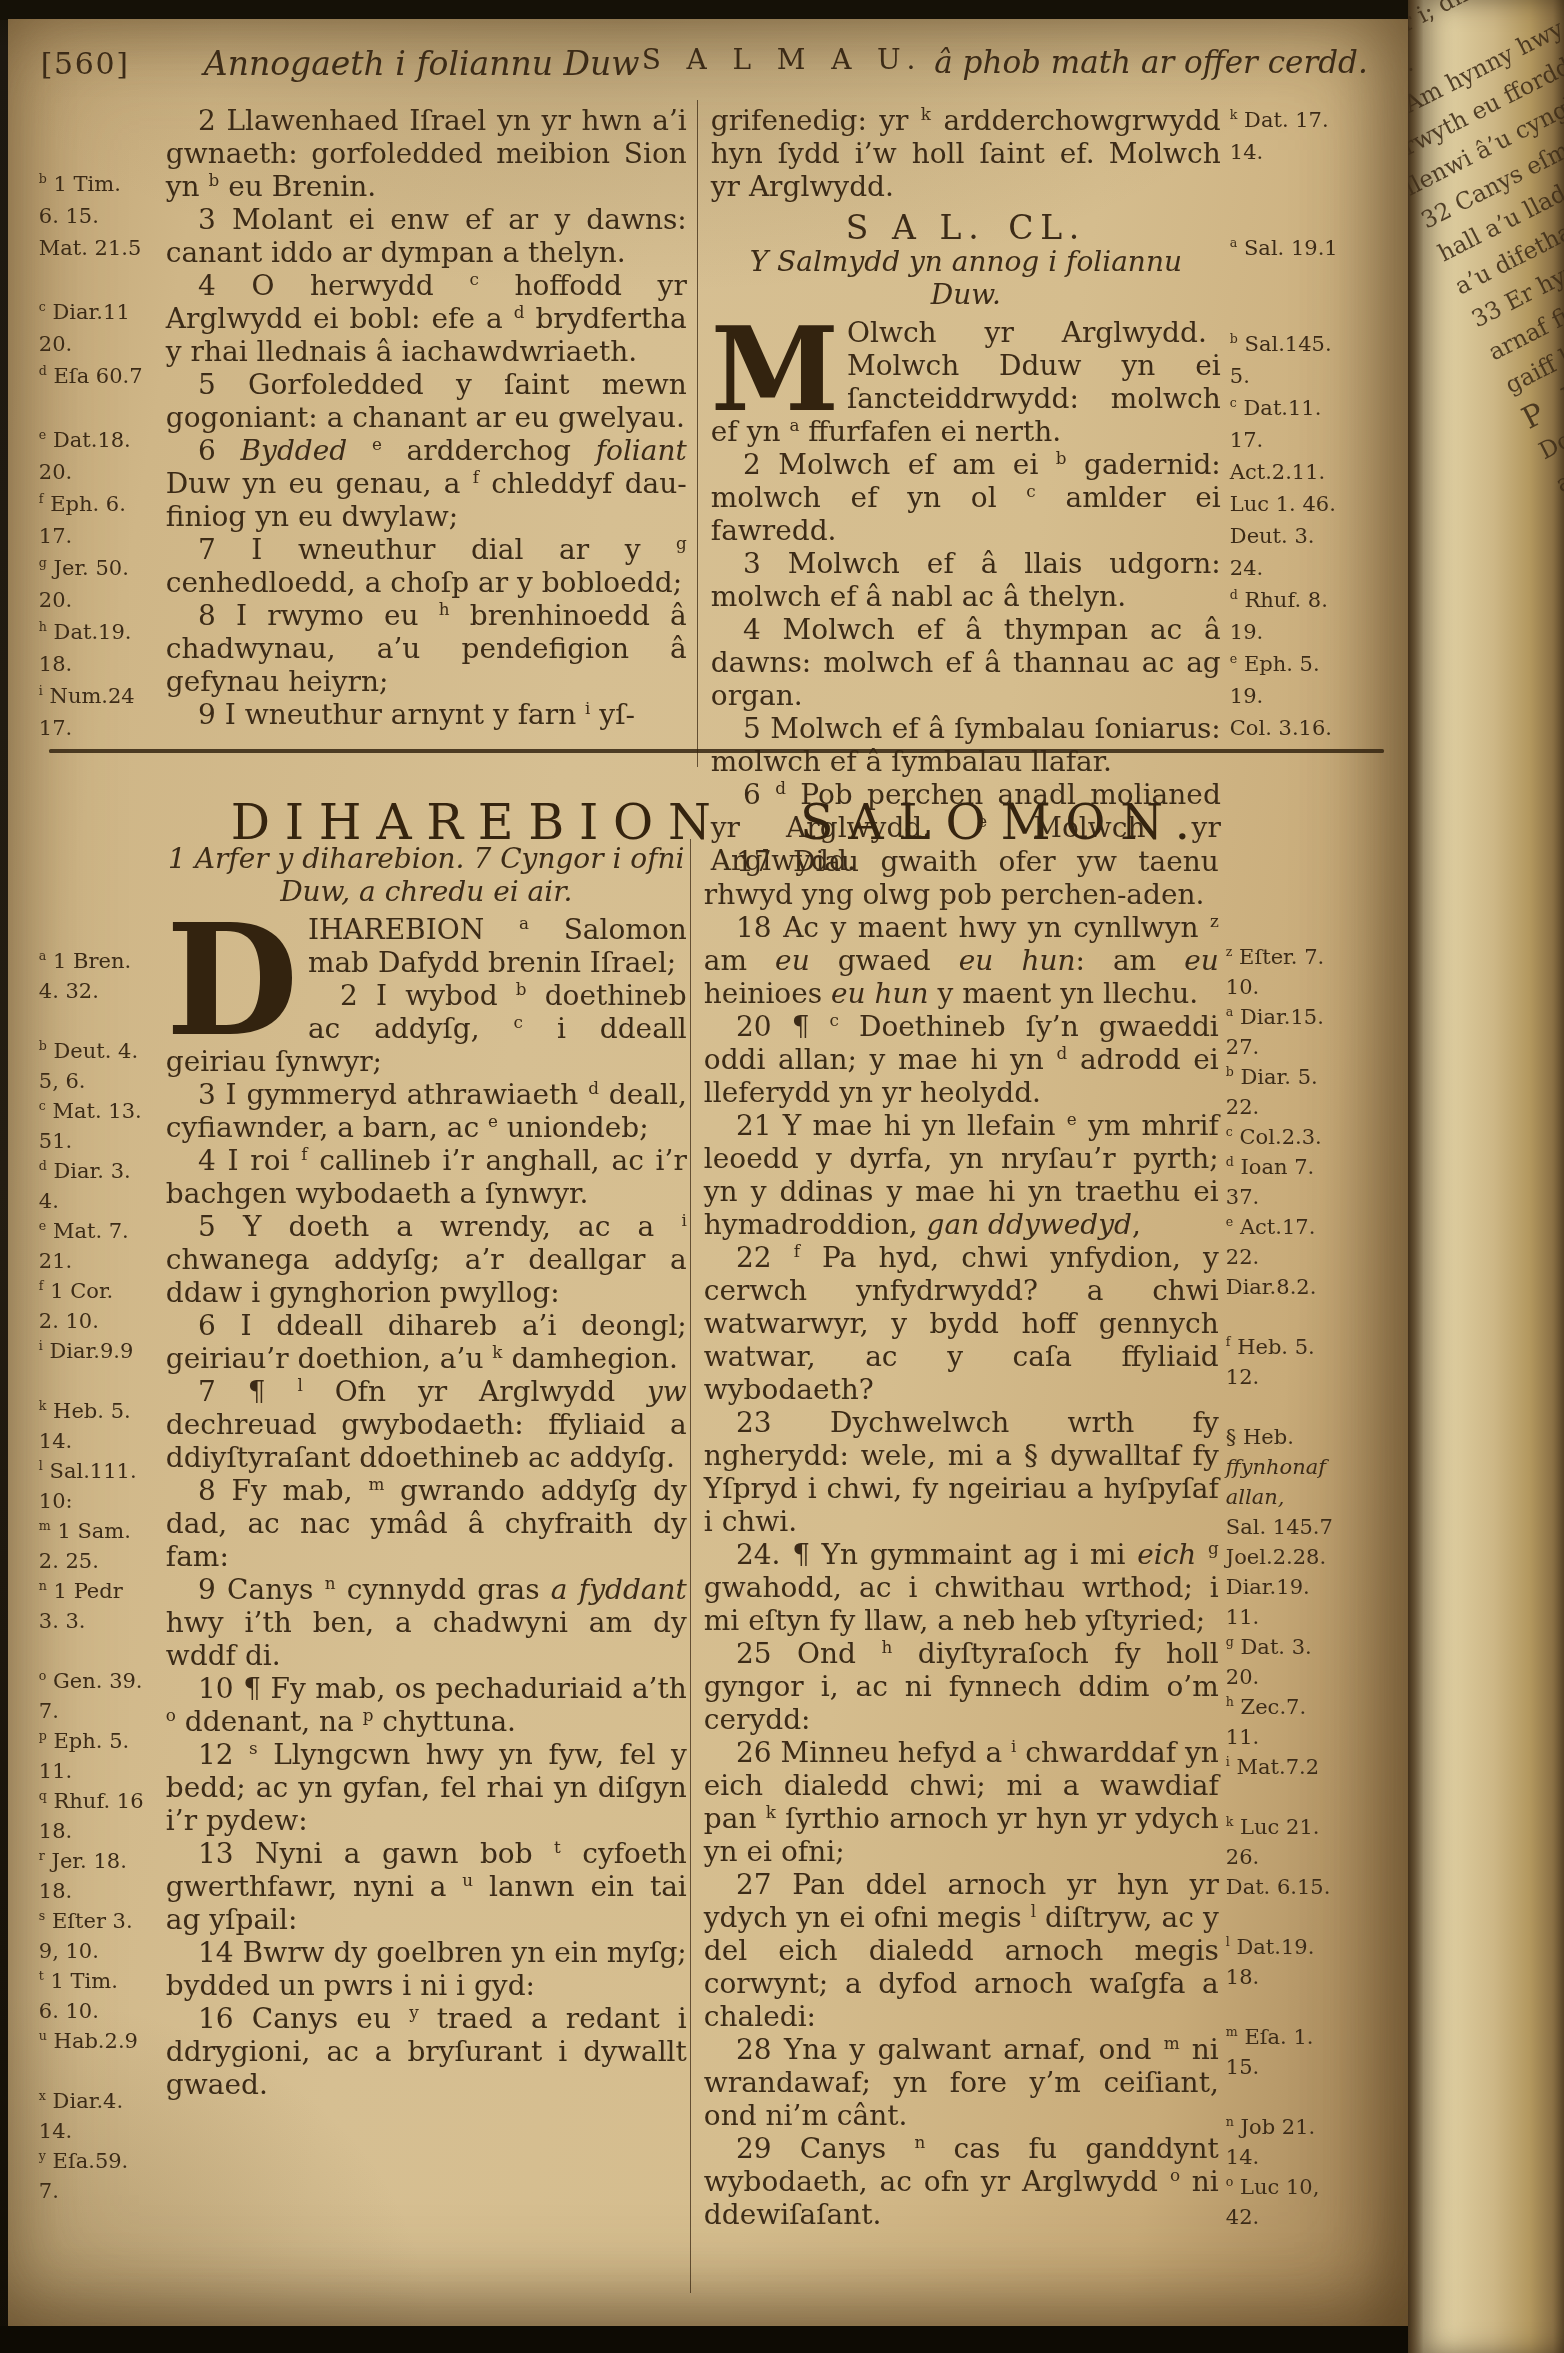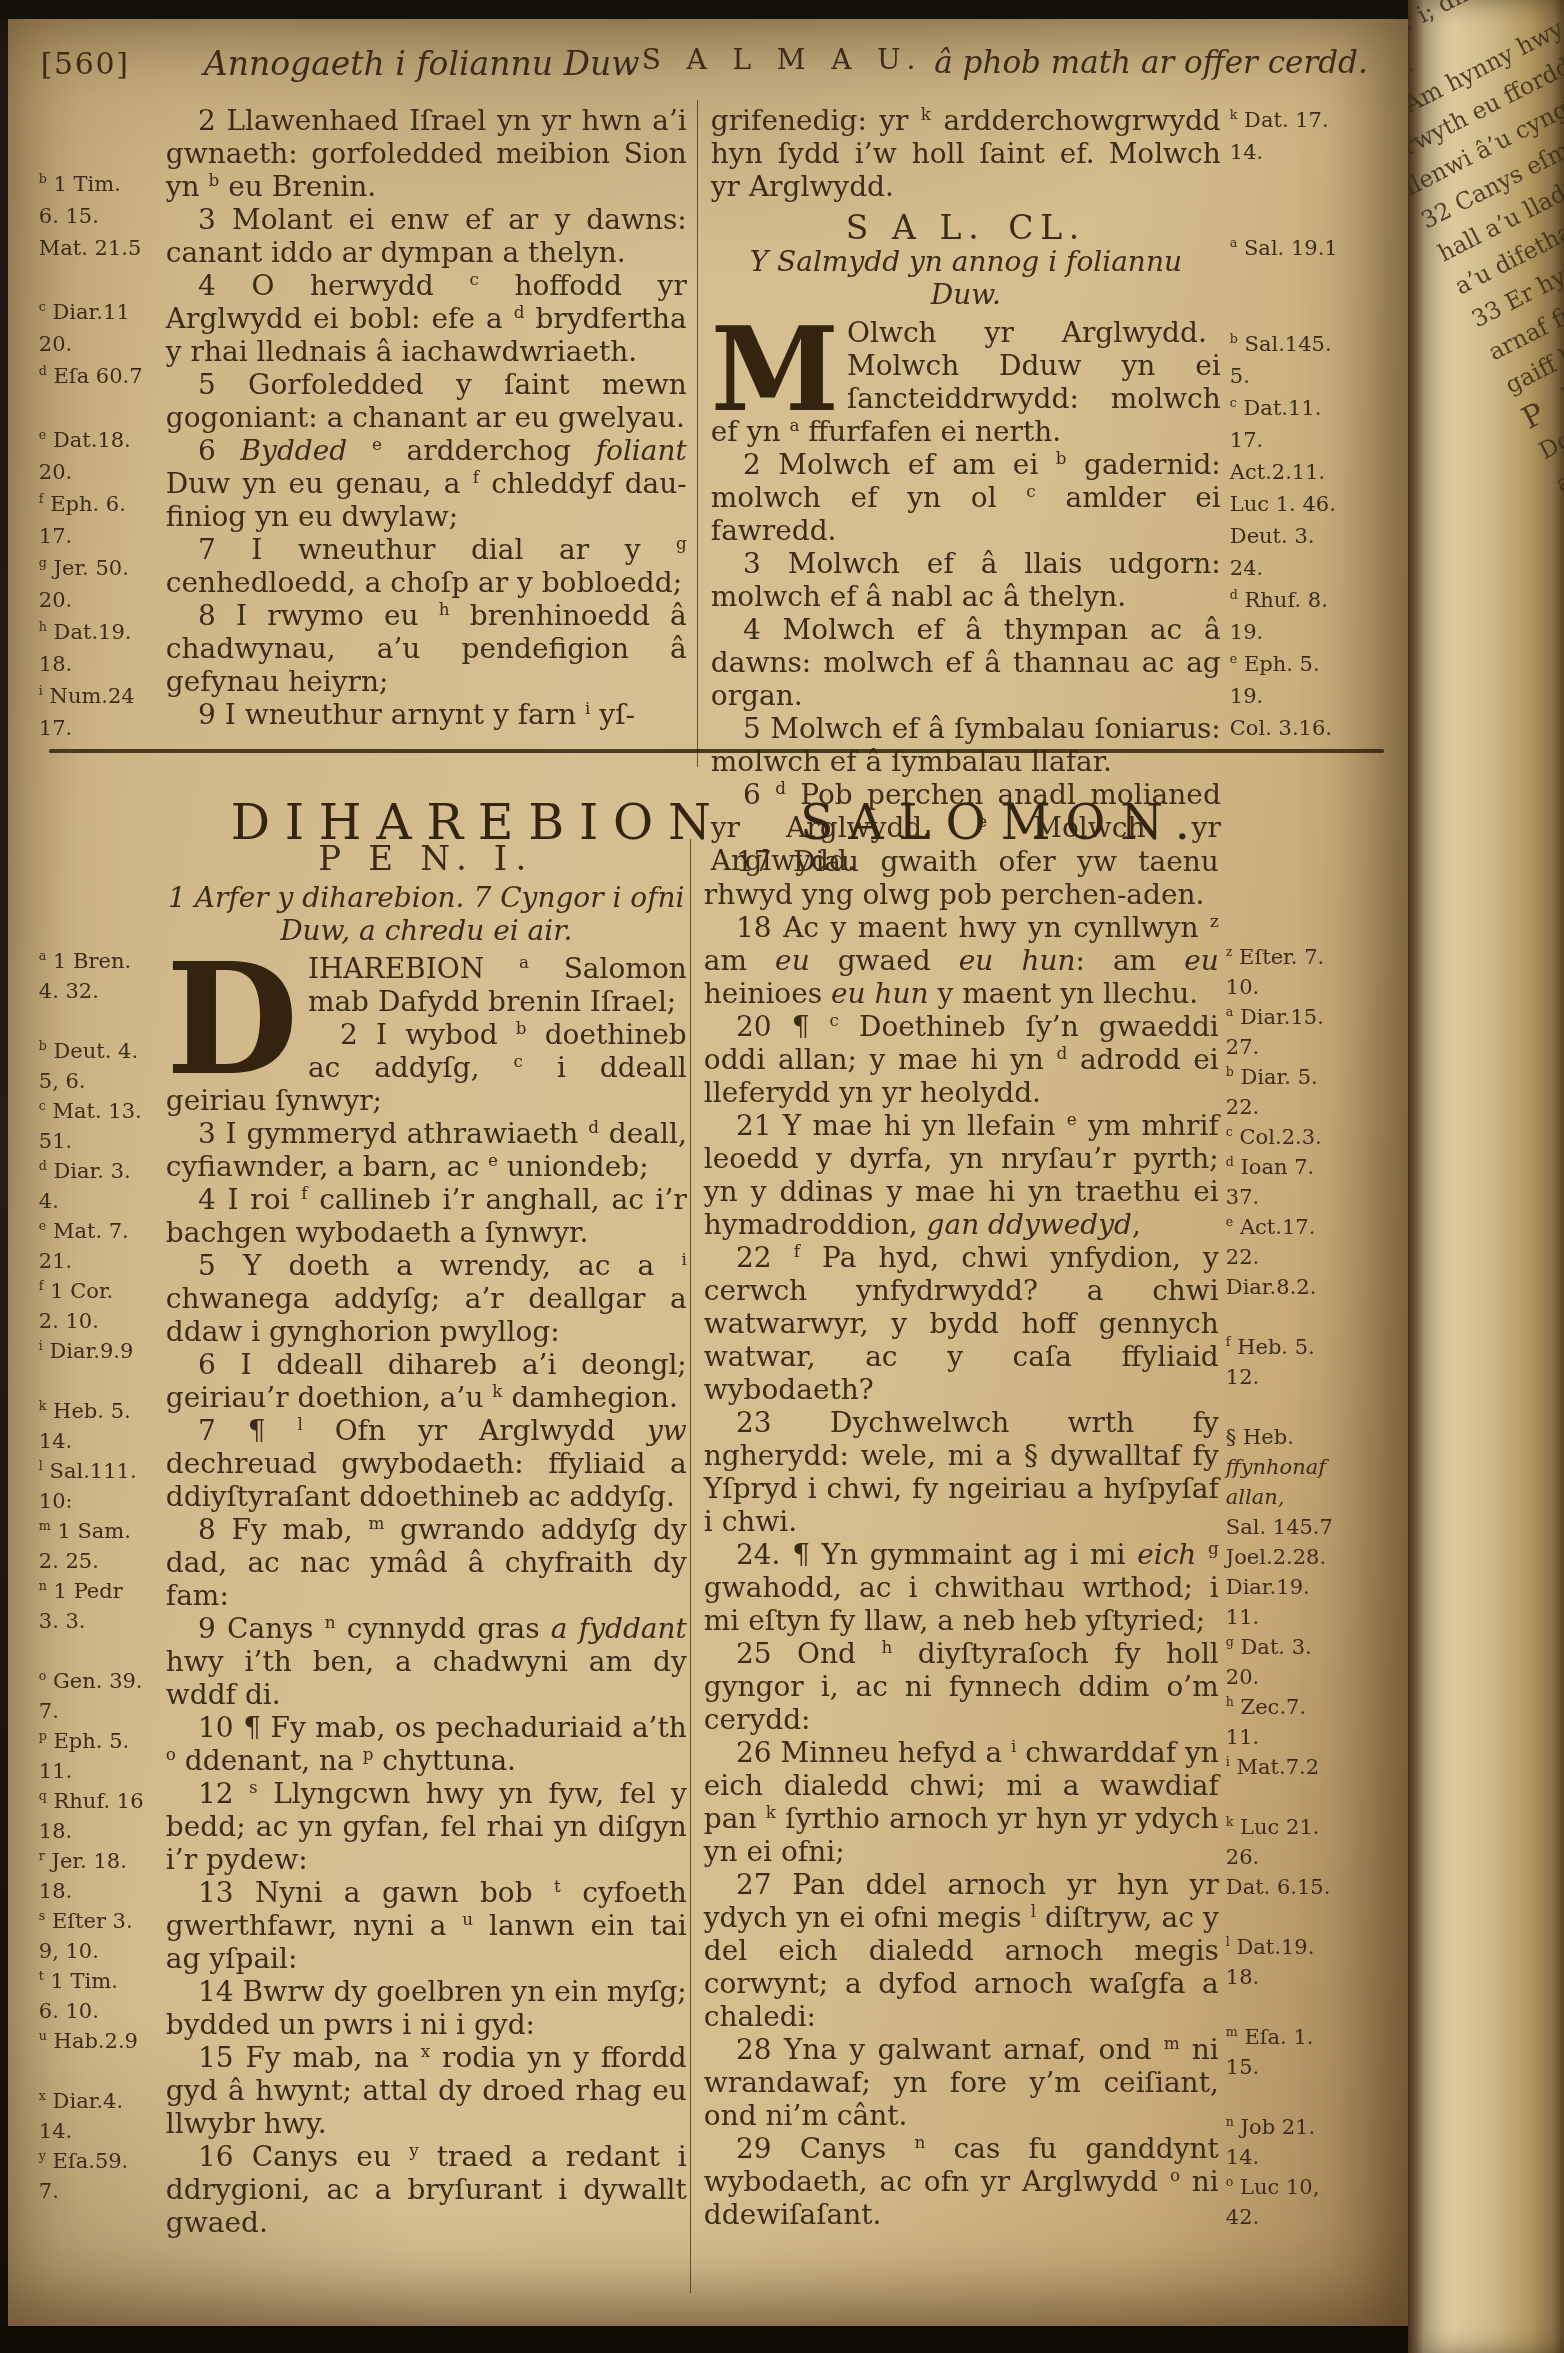--- a/index.html
+++ b/index.html
@@ -187,40 +187,38 @@
         <div class="note-line">6. 10.</div>
         <div class="note-line"><sup>u</sup> Hab.2.9</div>
         <div class="note-line">&nbsp;</div>
         <div class="note-line"><sup>x</sup> Diar.4.</div>
         <div class="note-line">14.</div>
         <div class="note-line"><sup>y</sup> Eſa.59.</div>
         <div class="note-line">7.</div>
       </div>
 
     <div class="col" style="left:158px;top:823px;width:521px;">
-      <h2 class="chapter-heading">P E N.  I.</h2>
       <p class="argument">1 Arfer y diharebion. 7 Cyngor i ofni Duw, a chredu ei air.</p>
       <div class="dropblock">
         <span class="dropcap dc-d">D</span>
         <p class="verse cont">IHAREBION <sup>a</sup> Salomon mab Dafydd brenin Iſrael;</p>
         <p class="verse">2 I wybod <sup>b</sup> doethineb ac addyſg, <sup>c</sup> i ddeall geiriau ſynwyr;</p>
       </div>
       <div>
           <p class="verse">3 I gymmeryd athrawiaeth <sup>d</sup> deall, cyfiawnder, a barn, ac <sup>e</sup> uniondeb;</p>
           <p class="verse">4 I roi <sup>f</sup> callineb i’r anghall, ac i’r bachgen wybodaeth a ſynwyr.</p>
           <p class="verse">5 Y doeth a wrendy, ac a <sup>i</sup> chwanega addyſg; a’r deallgar a ddaw i gynghorion pwyllog:</p>
           <p class="verse">6 I ddeall dihareb a’i deongl; geiriau’r doethion, a’u <sup>k</sup> damhegion.</p>
           <p class="verse">7 ¶ <sup>l</sup> Ofn yr Arglwydd <i>yw</i> dechreuad gwybodaeth: ffyliaid a ddiyſtyraſant ddoethineb ac addyſg.</p>
           <p class="verse">8 Fy mab, <sup>m</sup> gwrando addyſg dy dad, ac nac ymâd â chyfraith dy fam:</p>
           <p class="verse">9 Canys <sup>n</sup> cynnydd gras <i>a fyddant</i> hwy i’th ben, a chadwyni am dy wddf di.</p>
           <p class="verse">10 ¶ Fy mab, os pechaduriaid a’th <sup>o</sup> ddenant, na <sup>p</sup> chyttuna.</p>
           <p class="verse">12 <sup>s</sup> Llyngcwn hwy yn fyw, fel y bedd; ac yn gyfan, fel rhai yn diſgyn i’r pydew:</p>
           <p class="verse">13 Nyni a gawn bob <sup>t</sup> cyfoeth gwerthfawr, nyni a <sup>u</sup> lanwn ein tai ag yſpail:</p>
           <p class="verse">14 Bwrw dy goelbren yn ein myſg; bydded un pwrs i ni i gyd:</p>
-          <p class="verse">15 Fy mab, na <sup>x</sup> rodia yn y ffordd gyd â hwynt; attal dy droed rhag eu llwybr hwy.</p>
           <p class="verse">16 Canys eu <sup>y</sup> traed a redant i ddrygioni, ac a bryſurant i dywallt gwaed.</p>
         </div>
     </div>
 
     <div class="vrule" style="left:682px;top:820px;height:1454px;"></div>
 
     <div class="col" style="left:696px;top:826px;width:515px;">
         <p class="verse">17 Diau gwaith ofer yw taenu rhwyd yng olwg pob perchen-aden.</p>
         <p class="verse">18 Ac y maent hwy yn cynllwyn <sup>z</sup> am <i>eu</i> gwaed <i>eu hun</i>: am <i>eu</i> heinioes <i>eu hun</i> y maent yn llechu.</p>
         <p class="verse">20 ¶ <sup>c</sup> Doethineb ſy’n gwaeddi oddi allan; y mae hi yn <sup>d</sup> adrodd ei lleferydd yn yr heolydd.</p>

